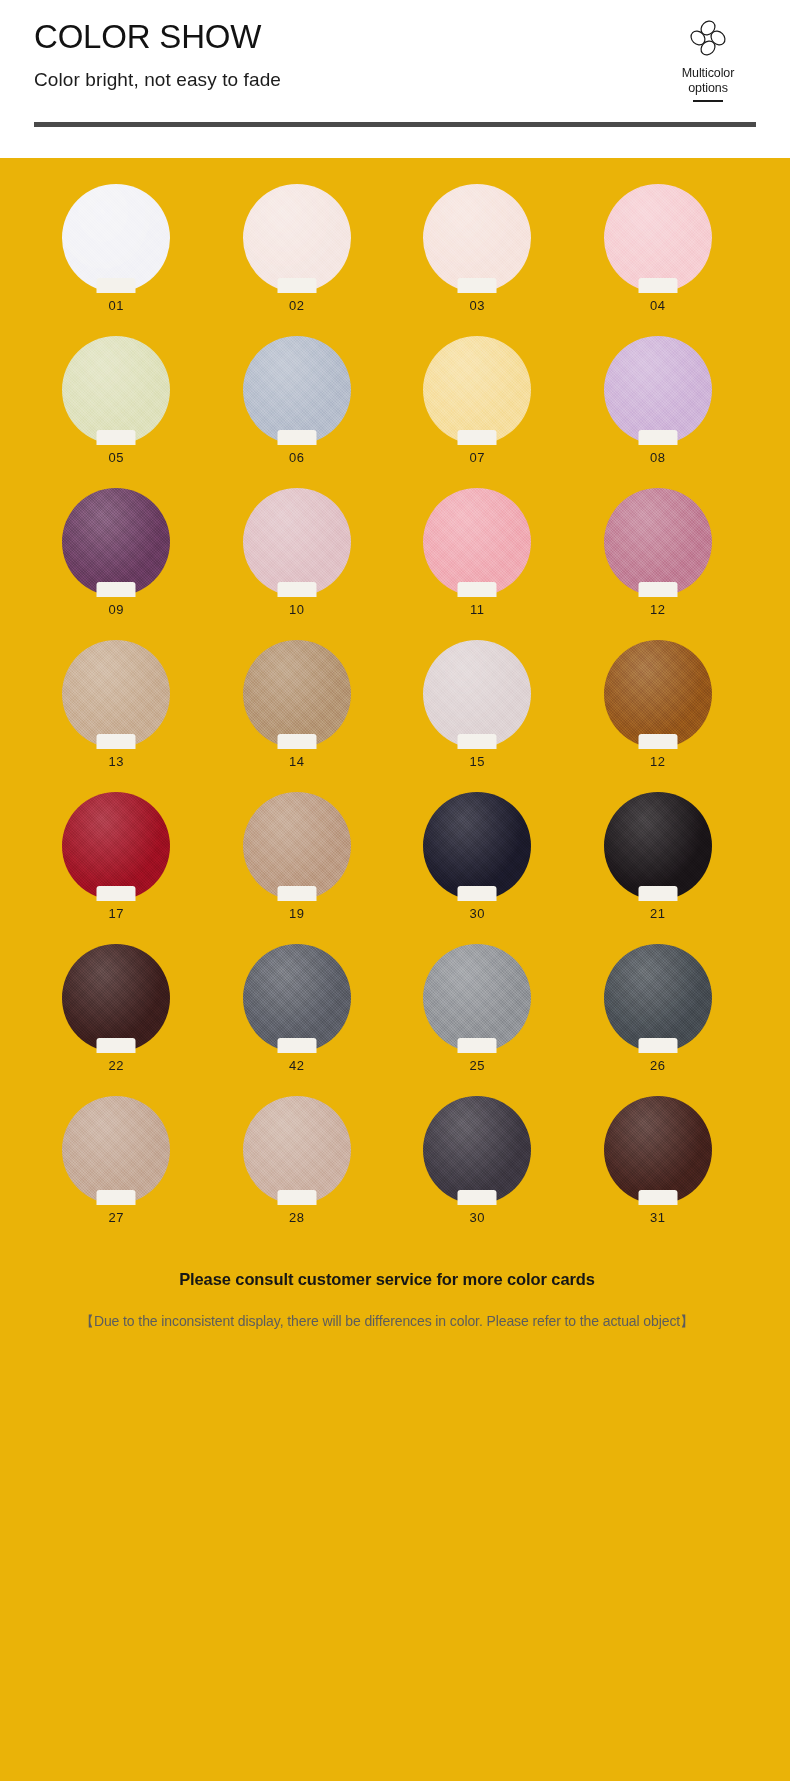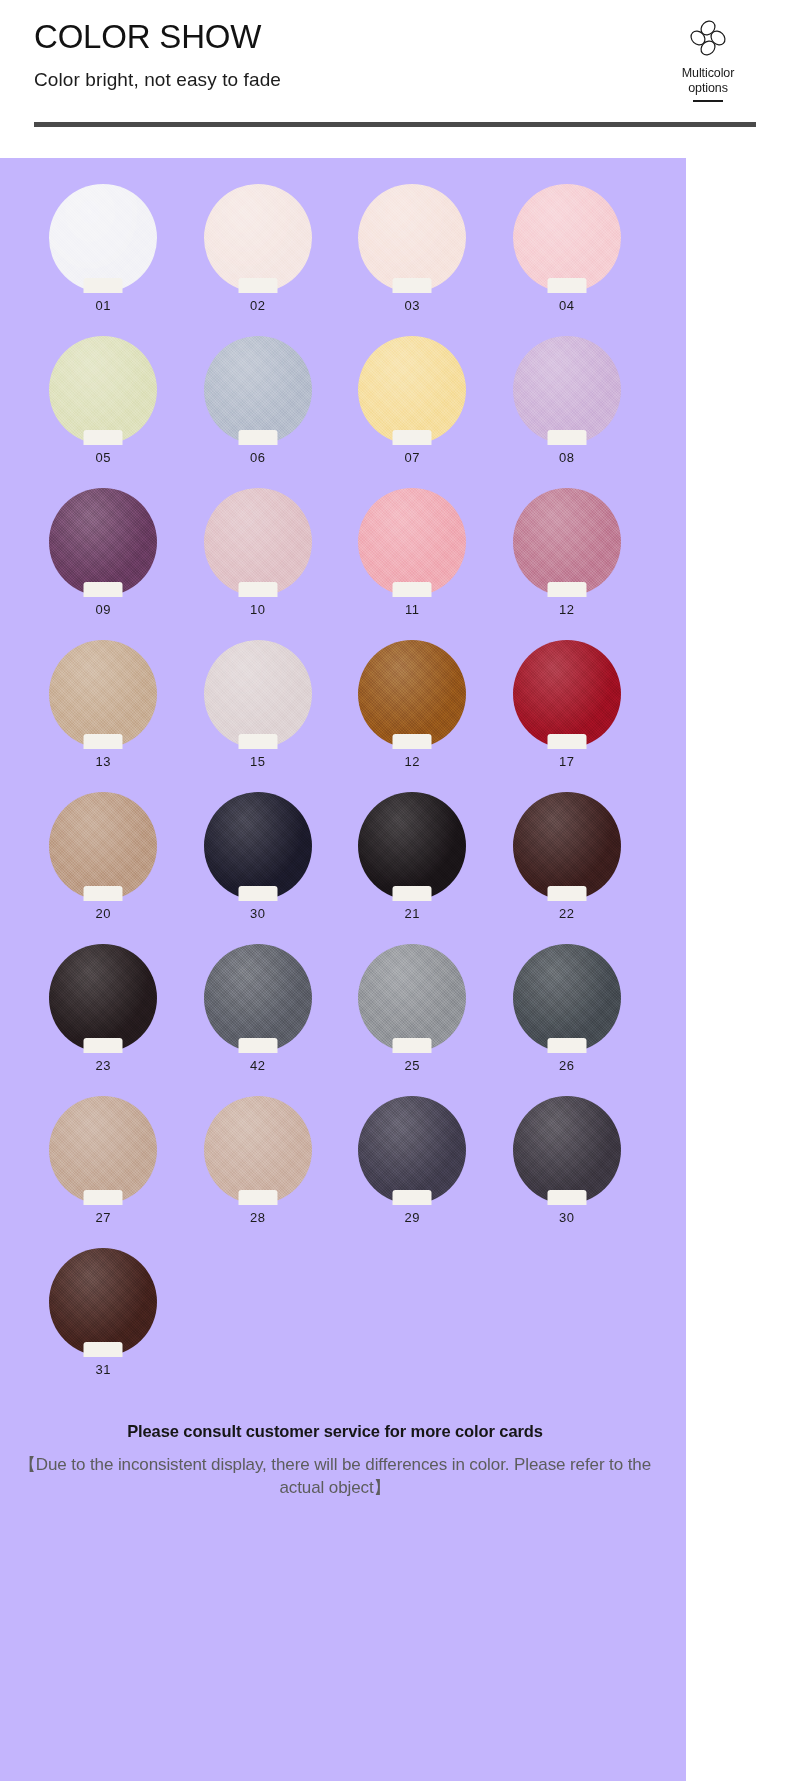--- a/index.html
+++ b/index.html
@@ -60,23 +60,23 @@
   }
   .badge-underline {
     width: 30px;
     height: 2px;
     background: #1a1a1a;
     margin: 4px auto 0 auto;
   }
 
   
   .panel {
-    width: 686px;
+    width: 790px;
     height: 1623px;
-    background: #c4b5fd;
+    background: #eab308;
     padding: 26px 16px 0 0;
   }
   .grid {
     display: grid;
     grid-template-columns: repeat(4, 1fr);
     row-gap: 0px;
     padding: 0 26px;
   }
   .cell {
     height: 152px;
@@ -126,22 +126,22 @@
     text-align: center;
     padding: 0 14px;
   }
   .footer-main {
     font-size: 16.5px;
     font-weight: 700;
     color: #161616;
     letter-spacing: -0.1px;
   }
   .footer-note {
-    margin-top: 12px;
-    font-size: 17px;
+    margin-top: 24px;
+    font-size: 14px;
     color: #5d5d5d;
     letter-spacing: -0.1px;
   }
 </style>
 </head>
 <body>
 
 <div class="header">
   <div class="header-title">COLOR SHOW</div>
   <div class="header-sub">Color bright, not easy to fade</div>
@@ -255,20 +255,27 @@
       </div>
       <div class="cell">
         <div class="disc-wrap">
           <div class="disc" style="background-color: rgb(199, 172, 146);"></div>
           <div class="notch" style="background: rgb(244, 242, 236);"></div>
         </div>
         <div class="disc-label">13</div>
       </div>
       <div class="cell">
         <div class="disc-wrap">
+          <div class="disc" style="background-color: rgb(179, 147, 114);"></div>
+          <div class="notch" style="background: rgb(244, 242, 236);"></div>
+        </div>
+        <div class="disc-label">14</div>
+      </div>
+      <div class="cell">
+        <div class="disc-wrap">
           <div class="disc" style="background-color: rgb(221, 210, 211);"></div>
           <div class="notch" style="background: rgb(244, 242, 236);"></div>
         </div>
         <div class="disc-label">15</div>
       </div>
       <div class="cell">
         <div class="disc-wrap">
           <div class="disc" style="background-color: rgb(146, 84, 26);"></div>
           <div class="notch" style="background: rgb(244, 242, 236);"></div>
         </div>
@@ -279,21 +286,21 @@
           <div class="disc" style="background-color: rgb(156, 16, 33);"></div>
           <div class="notch" style="background: rgb(244, 242, 236);"></div>
         </div>
         <div class="disc-label">17</div>
       </div>
       <div class="cell">
         <div class="disc-wrap">
           <div class="disc" style="background-color: rgb(187, 154, 130);"></div>
           <div class="notch" style="background: rgb(244, 242, 236);"></div>
         </div>
-        <div class="disc-label">20</div>
+        <div class="disc-label">19</div>
       </div>
       <div class="cell">
         <div class="disc-wrap">
           <div class="disc" style="background-color: rgb(27, 26, 42);"></div>
           <div class="notch" style="background: rgb(244, 242, 236);"></div>
         </div>
         <div class="disc-label">30</div>
       </div>
       <div class="cell">
         <div class="disc-wrap">
@@ -304,27 +311,20 @@
       </div>
       <div class="cell">
         <div class="disc-wrap">
           <div class="disc" style="background-color: rgb(58, 29, 28);"></div>
           <div class="notch" style="background: rgb(244, 242, 236);"></div>
         </div>
         <div class="disc-label">22</div>
       </div>
       <div class="cell">
         <div class="disc-wrap">
-          <div class="disc" style="background-color: rgb(35, 26, 28);"></div>
-          <div class="notch" style="background: rgb(244, 242, 236);"></div>
-        </div>
-        <div class="disc-label">23</div>
-      </div>
-      <div class="cell">
-        <div class="disc-wrap">
           <div class="disc" style="background-color: rgb(89, 92, 101);"></div>
           <div class="notch" style="background: rgb(244, 242, 236);"></div>
         </div>
         <div class="disc-label">42</div>
       </div>
       <div class="cell">
         <div class="disc-wrap">
           <div class="disc" style="background-color: rgb(142, 145, 150);"></div>
           <div class="notch" style="background: rgb(244, 242, 236);"></div>
         </div>
@@ -343,27 +343,20 @@
           <div class="notch" style="background: rgb(244, 242, 236);"></div>
         </div>
         <div class="disc-label">27</div>
       </div>
       <div class="cell">
         <div class="disc-wrap">
           <div class="disc" style="background-color: rgb(203, 176, 162);"></div>
           <div class="notch" style="background: rgb(244, 242, 236);"></div>
         </div>
         <div class="disc-label">28</div>
-      </div>
-      <div class="cell">
-        <div class="disc-wrap">
-          <div class="disc" style="background-color: rgb(63, 59, 76);"></div>
-          <div class="notch" style="background: rgb(244, 242, 236);"></div>
-        </div>
-        <div class="disc-label">29</div>
       </div>
       <div class="cell">
         <div class="disc-wrap">
           <div class="disc" style="background-color: rgb(59, 54, 64);"></div>
           <div class="notch" style="background: rgb(244, 242, 236);"></div>
         </div>
         <div class="disc-label">30</div>
       </div>
       <div class="cell">
         <div class="disc-wrap">

